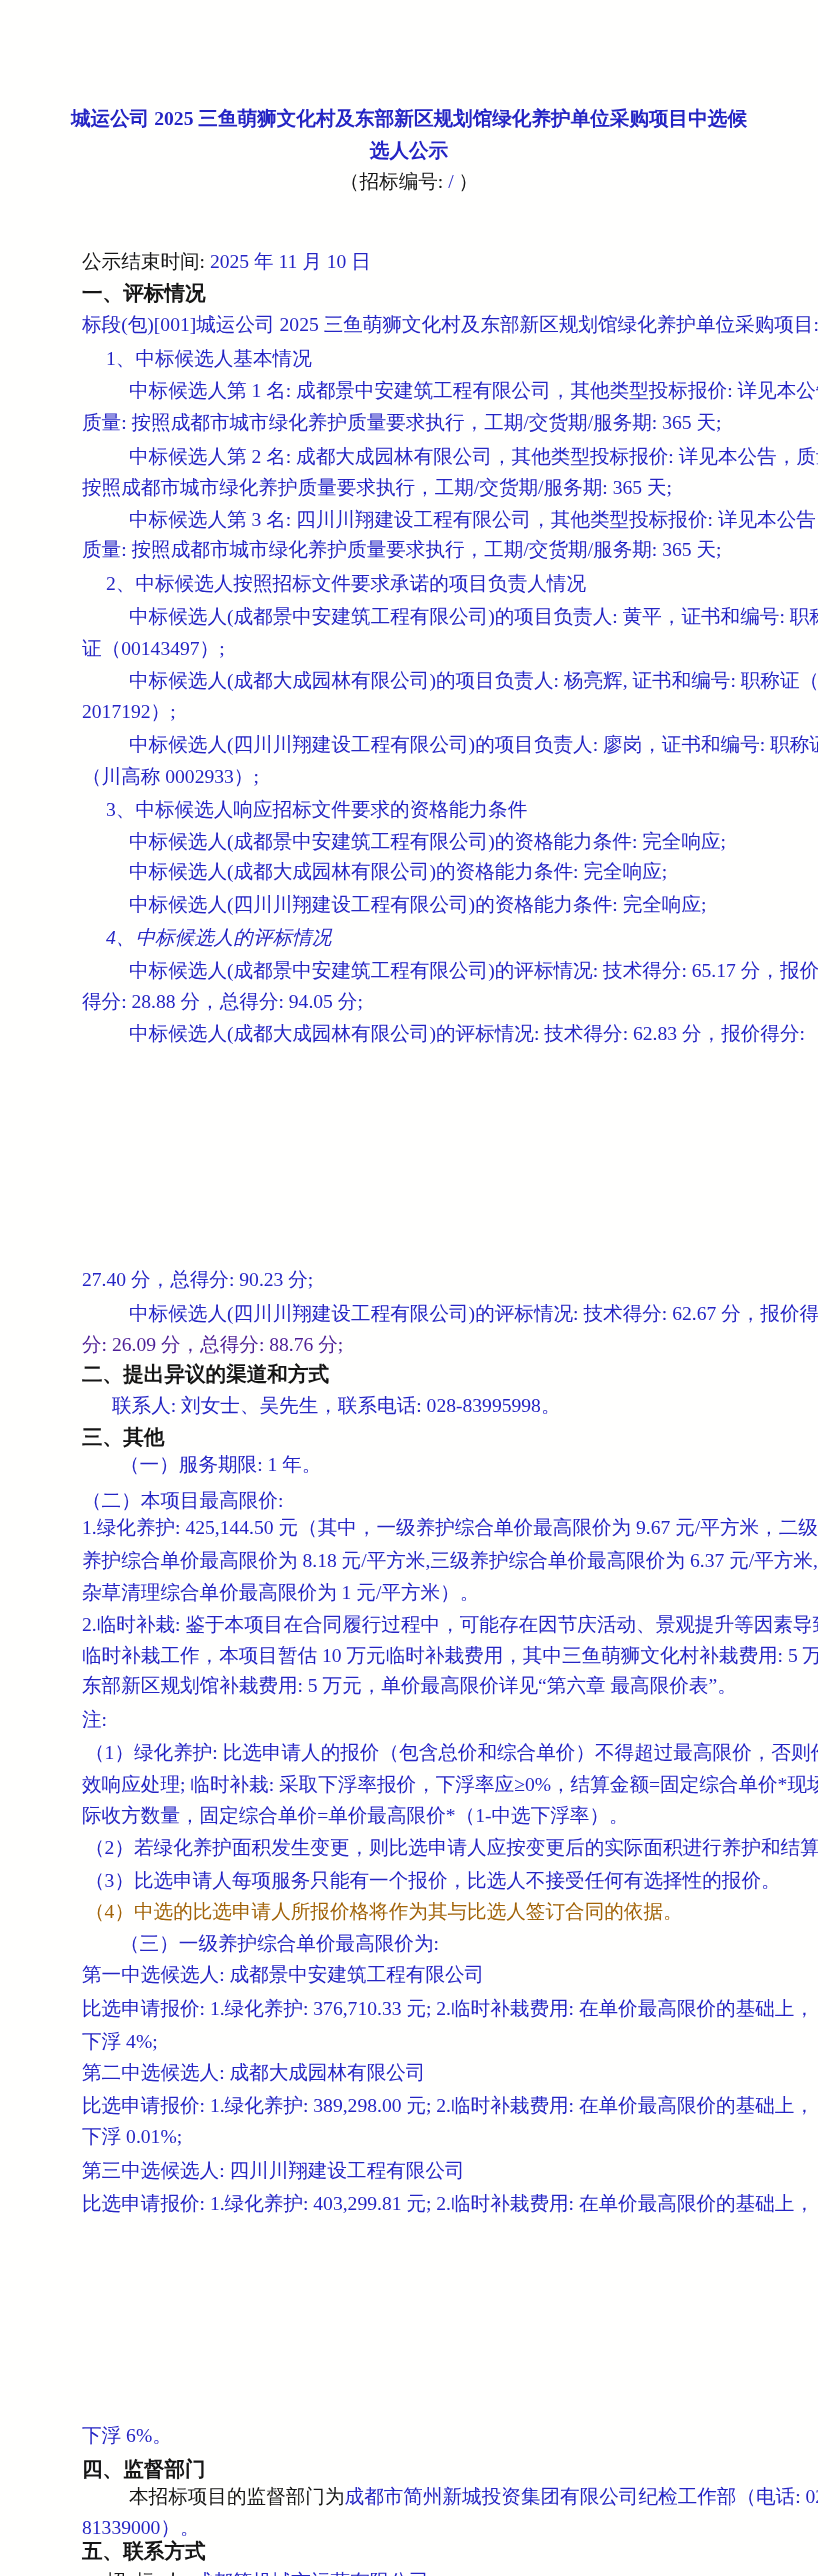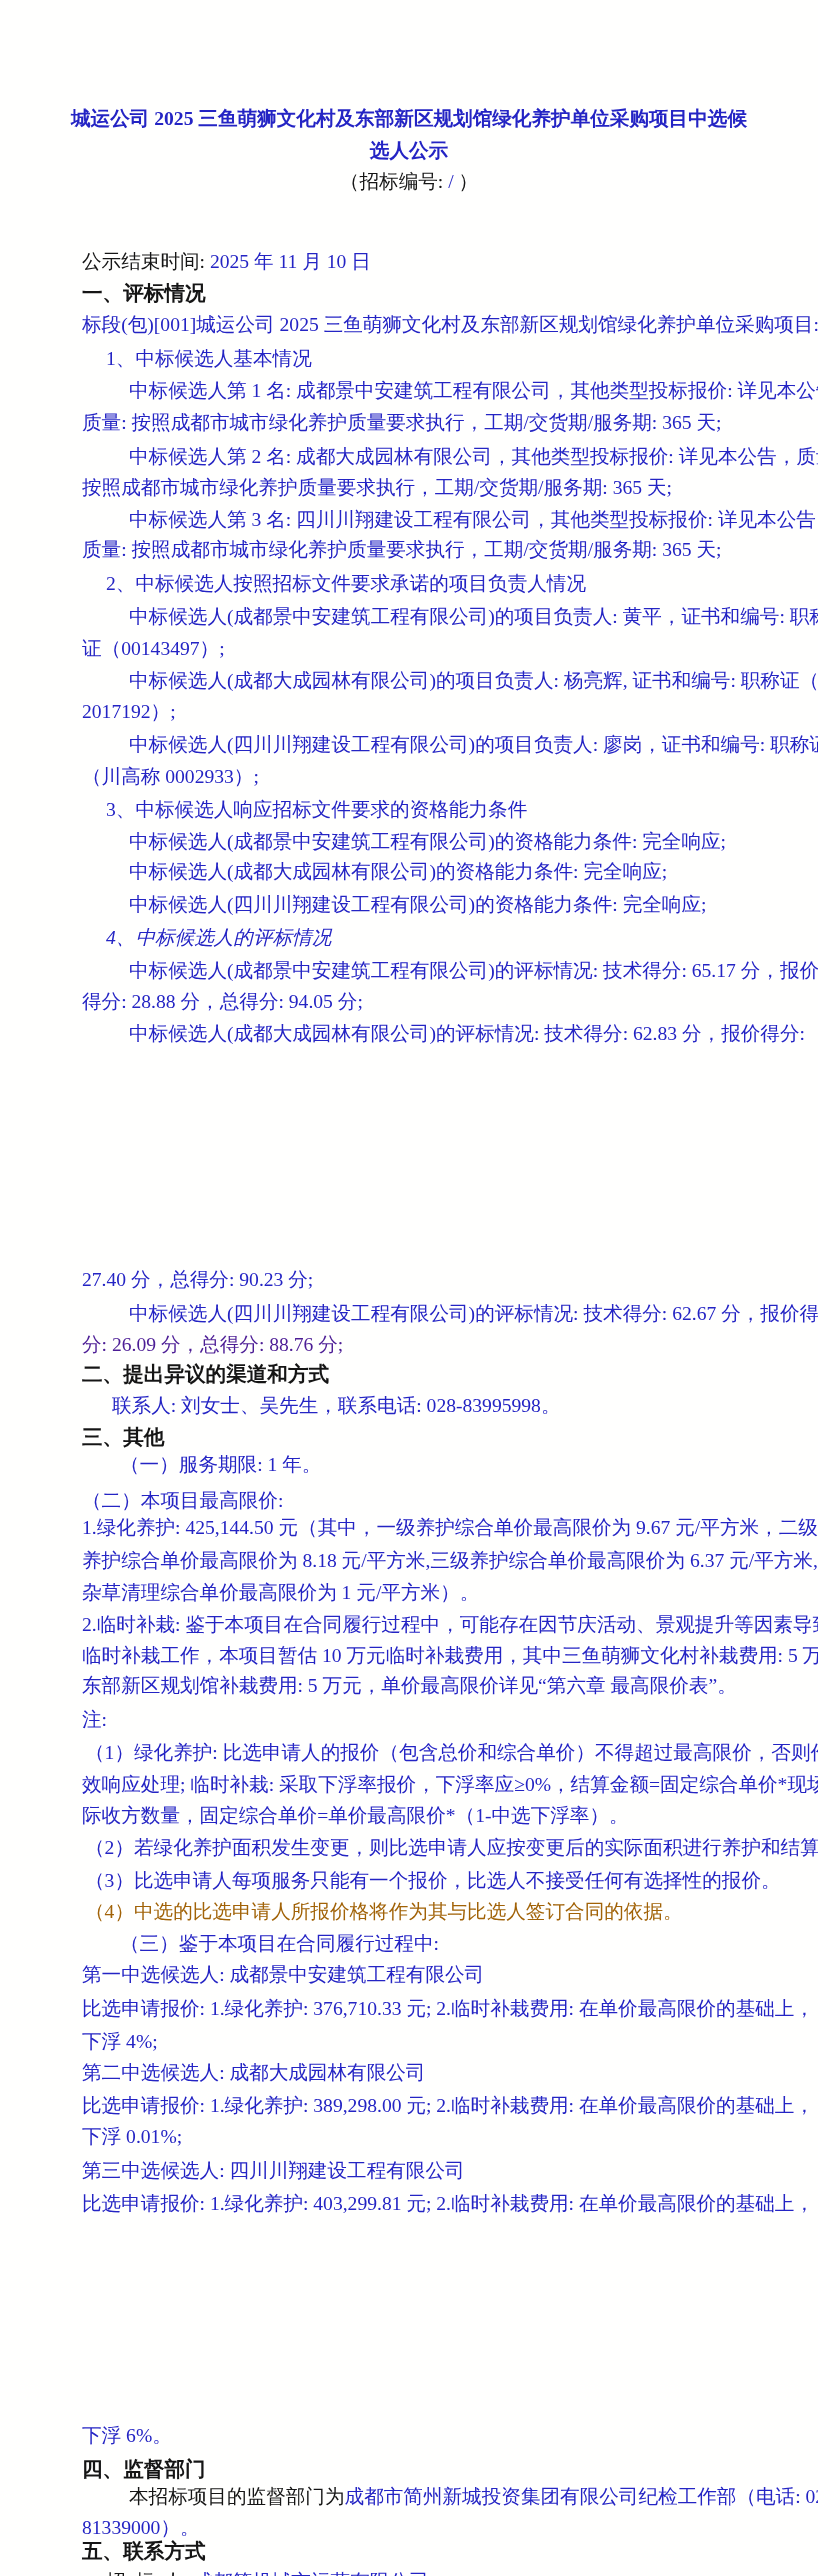--- a/index.html
+++ b/index.html
@@ -56,21 +56,21 @@
       <div class="line" style="top: 1614px; left: 82px;"><span style="color: rgb(36, 36, 196);">2.临时补栽: 鉴于本项目在合同履行过程中，可能存在因节庆活动、景观提升等因素导致的</span></div>
       <div class="line" style="top: 1645px; left: 82px;"><span style="color: rgb(36, 36, 196);">临时补栽工作，本项目暂估 10 万元临时补栽费用，其中三鱼萌狮文化村补栽费用: 5 万元，</span></div>
       <div class="line" style="top: 1675px; left: 82px;"><span style="color: rgb(36, 36, 196);">东部新区规划馆补栽费用: 5 万元，单价最高限价详见“第六章 最高限价表”。</span></div>
       <div class="line" style="top: 1709px; left: 82px;"><span style="color: rgb(36, 36, 196);">注:</span></div>
       <div class="line" style="top: 1742px; left: 85px;"><span style="color: rgb(36, 36, 196);">（1）绿化养护: 比选申请人的报价（包含总价和综合单价）不得超过最高限价，否则作无</span></div>
       <div class="line" style="top: 1774px; left: 82px;"><span style="color: rgb(36, 36, 196);">效响应处理; 临时补栽: 采取下浮率报价，下浮率应≥0%，结算金额=固定综合单价*现场实</span></div>
       <div class="line" style="top: 1805px; left: 82px;"><span style="color: rgb(36, 36, 196);">际收方数量，固定综合单价=单价最高限价*（1-中选下浮率）。</span></div>
       <div class="line" style="top: 1837px; left: 85px;"><span style="color: rgb(36, 36, 196);">（2）若绿化养护面积发生变更，则比选申请人应按变更后的实际面积进行养护和结算。</span></div>
       <div class="line" style="top: 1870px; left: 85px;"><span style="color: rgb(36, 36, 196);">（3）比选申请人每项服务只能有一个报价，比选人不接受任何有选择性的报价。</span></div>
       <div class="line" style="top: 1901px; left: 85px;"><span style="color: #a16207;">（4）中选的比选申请人所报价格将作为其与比选人签订合同的依据。</span></div>
-      <div class="line" style="top: 1933px; left: 120px;"><span style="color: rgb(36, 36, 196);">（三）鉴于本项目在合同履行过程中:</span></div>
+      <div class="line" style="top: 1933px; left: 120px;"><span style="color: rgb(36, 36, 196);">（三）一级养护综合单价最高限价为:</span></div>
       <div class="line" style="top: 1964px; left: 82px;"><span style="color: rgb(36, 36, 196);">第一中选候选人: 成都景中安建筑工程有限公司</span></div>
       <div class="line" style="top: 1998px; left: 82px;"><span style="color: rgb(36, 36, 196);">比选申请报价: 1.绿化养护: 376,710.33 元; 2.临时补栽费用: 在单价最高限价的基础上，</span></div>
       <div class="line" style="top: 2031px; left: 82px;"><span style="color: rgb(36, 36, 196);">下浮 4%;</span></div>
       <div class="line" style="top: 2062px; left: 82px;"><span style="color: rgb(36, 36, 196);">第二中选候选人: 成都大成园林有限公司</span></div>
       <div class="line" style="top: 2095px; left: 82px;"><span style="color: rgb(36, 36, 196);">比选申请报价: 1.绿化养护: 389,298.00 元; 2.临时补栽费用: 在单价最高限价的基础上，</span></div>
       <div class="line" style="top: 2126px; left: 82px;"><span style="color: rgb(36, 36, 196);">下浮 0.01%;</span></div>
       <div class="line" style="top: 2160px; left: 82px;"><span style="color: rgb(36, 36, 196);">第三中选候选人: 四川川翔建设工程有限公司</span></div>
       <div class="line" style="top: 2193px; left: 82px;"><span style="color: rgb(36, 36, 196);">比选申请报价: 1.绿化养护: 403,299.81 元; 2.临时补栽费用: 在单价最高限价的基础上，</span></div>
       <div class="line" style="top: 2425px; left: 82px;"><span style="color: rgb(36, 36, 196);">下浮 6%。</span></div>
       <div class="line" style="top: 2458px; left: 82px; font-weight: bold; font-size: 20.6px;"><span style="color: rgb(21, 21, 21);">四、监督部门</span></div>

